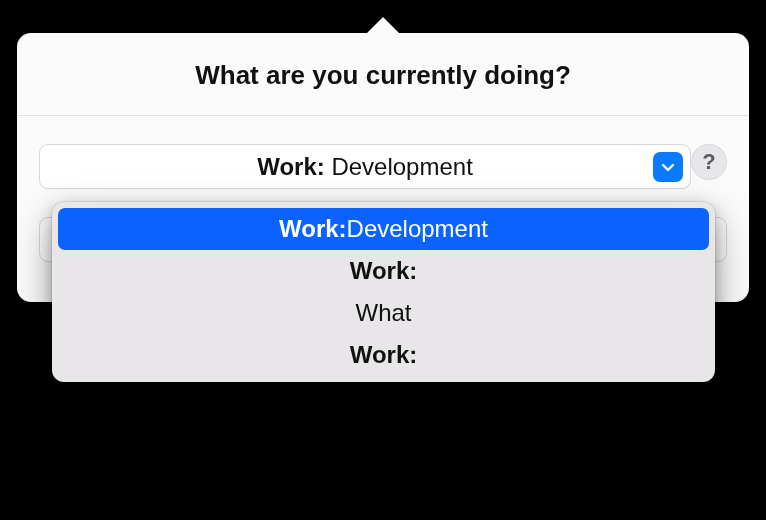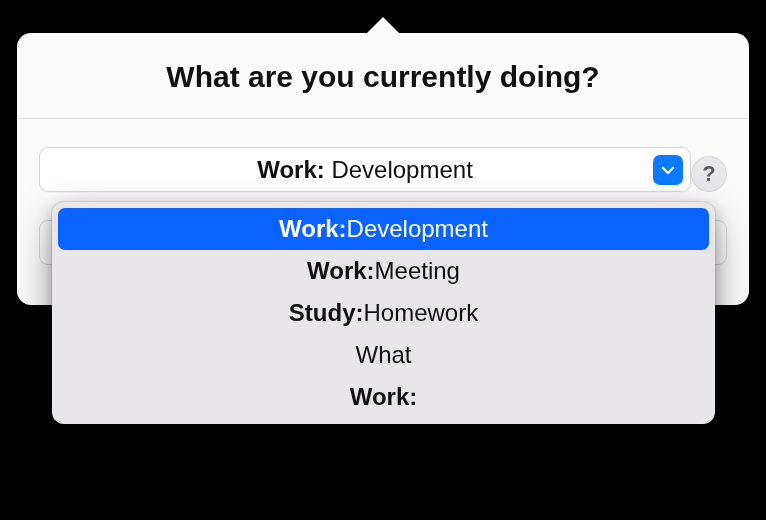--- a/index.html
+++ b/index.html
@@ -27,31 +27,31 @@
       transform: translateX(-50%);
       width: 0; height: 0;
       border-left: 17px solid transparent;
       border-right: 17px solid transparent;
       border-bottom: 17px solid #fbfbfb;
       filter: drop-shadow(0 -1px 0 rgba(0,0,0,0.1));
     }
     .header {
       text-align: center;
       padding: 27px 20px 24px;
-      font-size: 30px;
+      font-size: 26px;
       font-weight: 700;
       color: #111;
       border-bottom: 1px solid rgba(0,0,0,0.10);
     }
     .body {
       padding: 28px 22px 40px;
     }
     .select-row {
       display: flex;
-      align-items: flex-end;
+      align-items: flex-start;
       gap: 0;
     }
     .select {
       flex: 1;
       display: flex;
       align-items: center;
       justify-content: center;
       position: relative;
       height: 45px;
       background: #fff;
@@ -179,25 +179,20 @@
   </div>
 </div>
 
 <div class="menu" id="dropdown-menu">
     <div class="menu-item selected">
       <span class="cat">Work:</span>
       <span> Development</span>
     </div>
     <div class="menu-item">
       <span class="cat">Work:</span>
-      <span> Meeting</span>
-    </div>
-    <div class="menu-item">
-      <span class="cat">Study:</span>
-      <span> Homework</span>
     </div>
     <div class="menu-item">
       <span>What</span>
     </div>
     <div class="menu-item">
       <span class="cat">Work:</span>
     </div>
   </div>
 
 </body></html>

